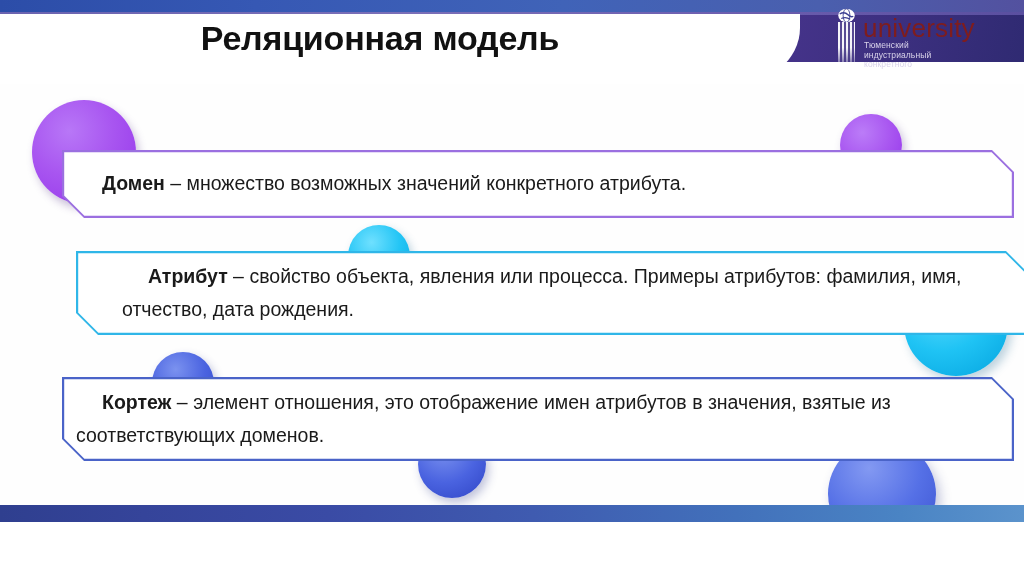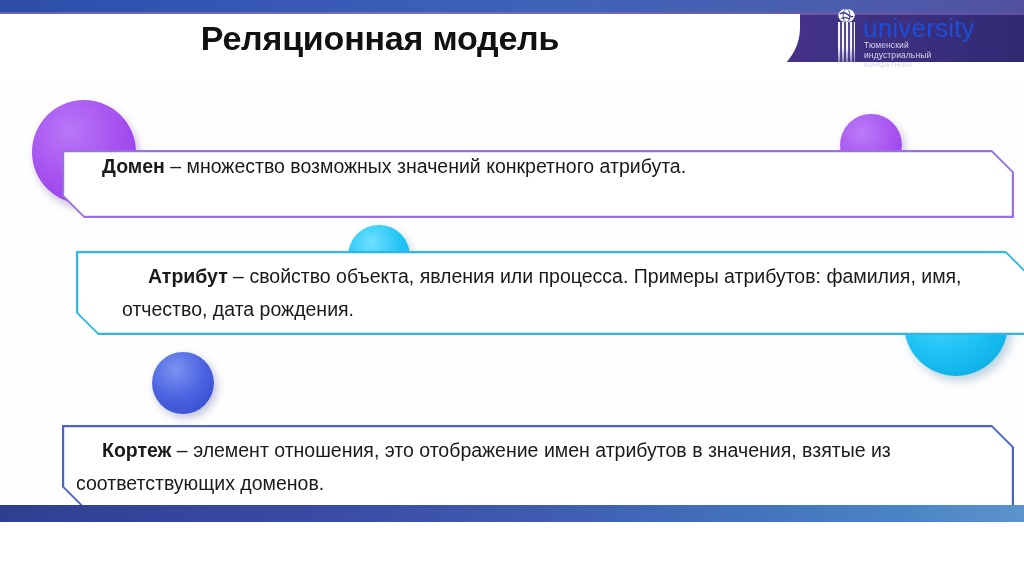--- a/index.html
+++ b/index.html
@@ -109,21 +109,21 @@
     position: absolute;
     left: 1px; top: 0px;
     width: 19px; height: 15px;
   }
   .logo-name {
     position: absolute;
     left: 27px;
     top: 6px;
     font-size: 26px;
     letter-spacing: 0.2px;
-    color: #1d4ed8;
+    color: #7f1d1d;
     line-height: 28px;
     font-weight: 300;
   }
   .logo-sub {
     position: absolute;
     left: 28px;
     top: 33px;
     font-size: 8.5px;
     line-height: 9.5px;
     color: #d9d3ea;
@@ -200,24 +200,24 @@
     z-index: 3;
     font-size: 19.5px;
     line-height: 33px;
     color: #1a1a1a;
     padding: 0 16px 0 14px;
   }
   .tbox-text b { font-weight: bold; }
   .indent { display: inline-block; width: 26px; }
 
   #box1 { left: 62px; top: 150px; width: 952px; height: 68px; }
-  #box1 .tbox-text { }
+  #box1 .tbox-text { padding-top: 17px; }
   #box2 { left: 76px; top: 251px; width: 952px; height: 84px; padding-left: 32px; }
   #box2 .tbox-text { padding-top: 9px; }
-  #box3 { left: 62px; top: 377px; width: 952px; height: 84px; margin-top: 48px; }
+  #box3 { left: 62px; top: 377px; width: 952px; height: 84px; }
   #box3 .tbox-text { padding-top: 9px; }
 
   .bottom-bar {
     position: absolute;
     left: 0; bottom: 0;
     width: 1024px;
     height: 17px;
     background: linear-gradient(90deg, #2f3f8f 0%, #35449a 14%, #3a4ba5 32%, #3f5bb0 52%, #4271bb 72%, #4a84c4 88%, #5b93cc 100%);
   }
 </style>

